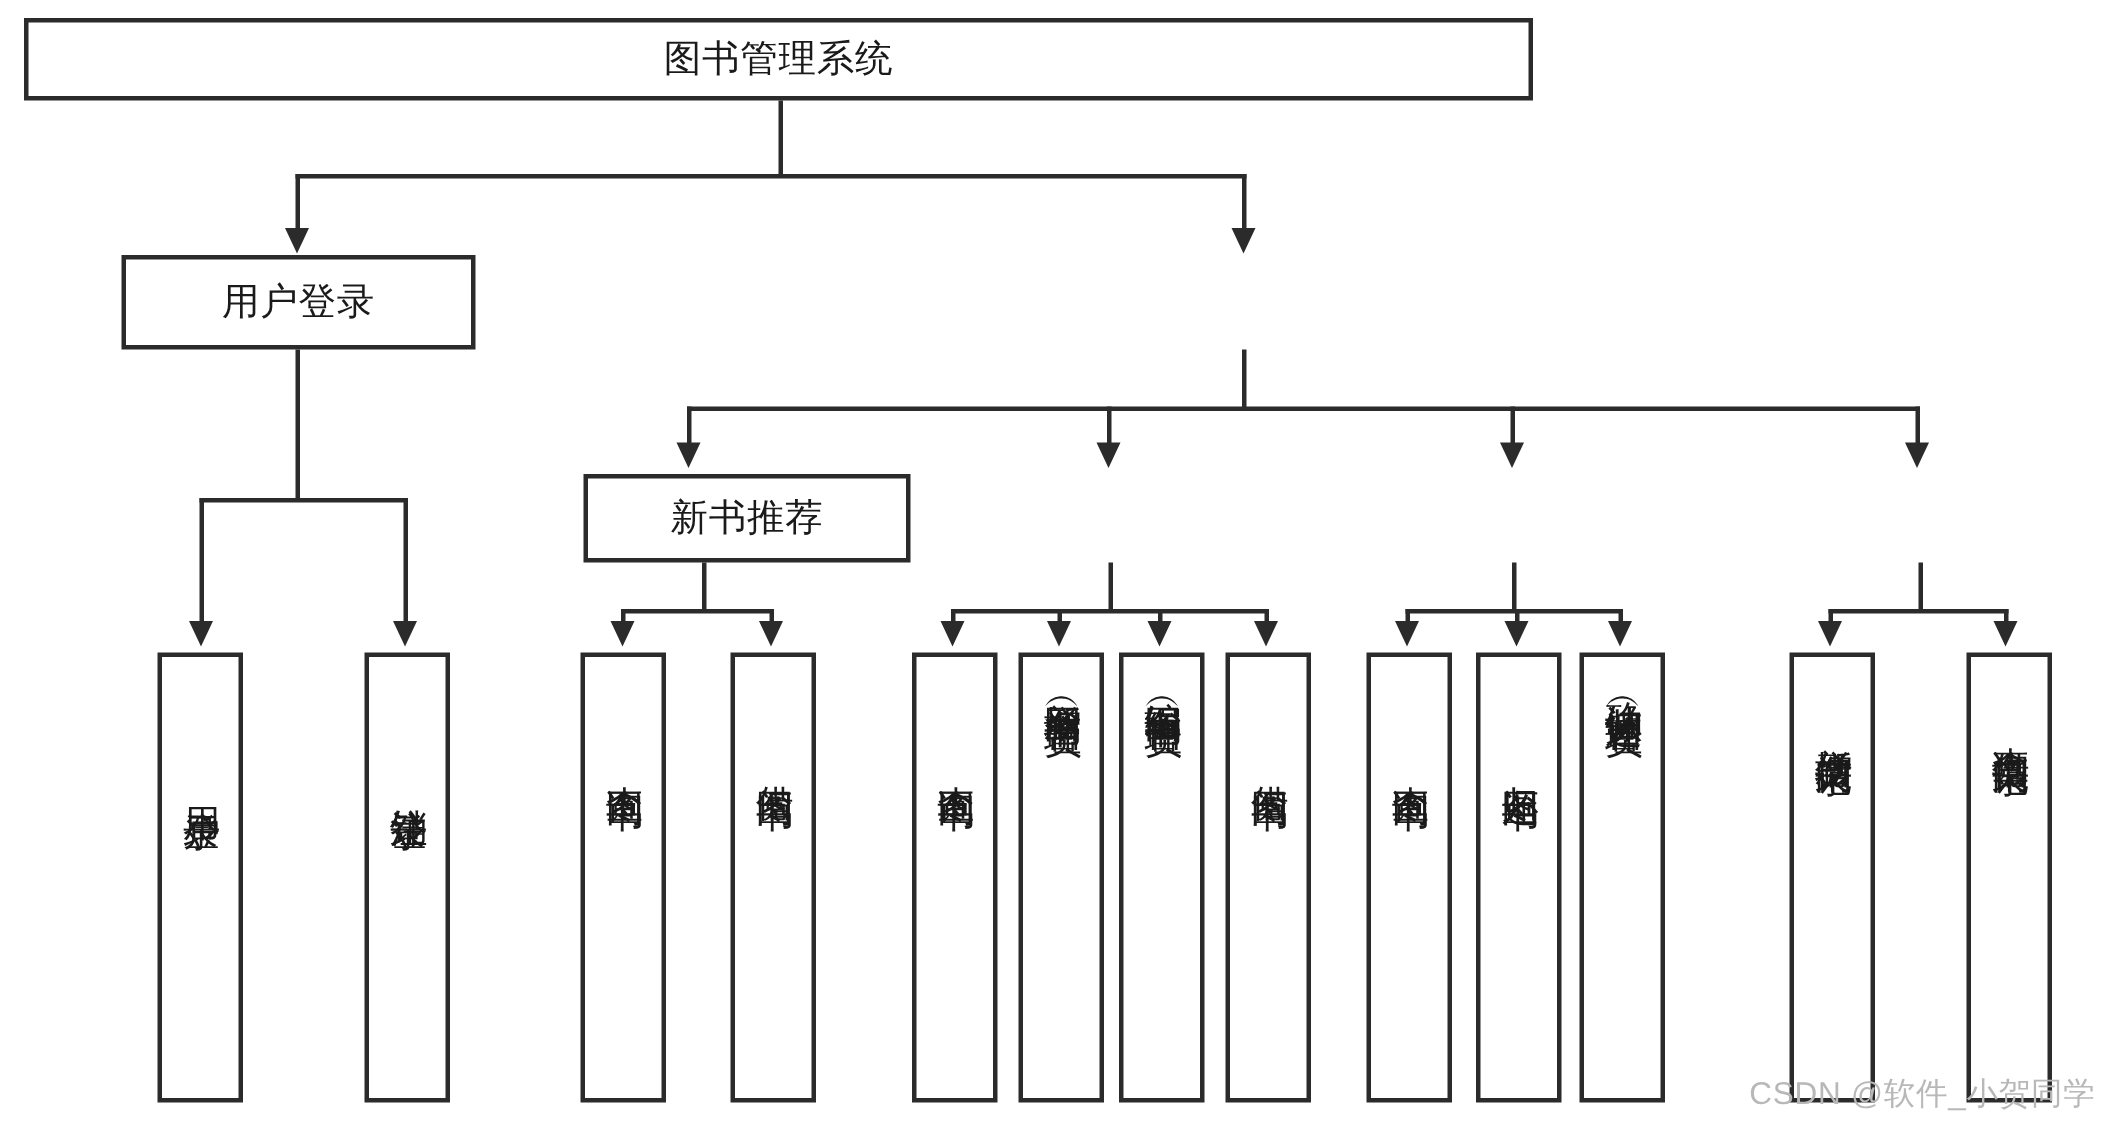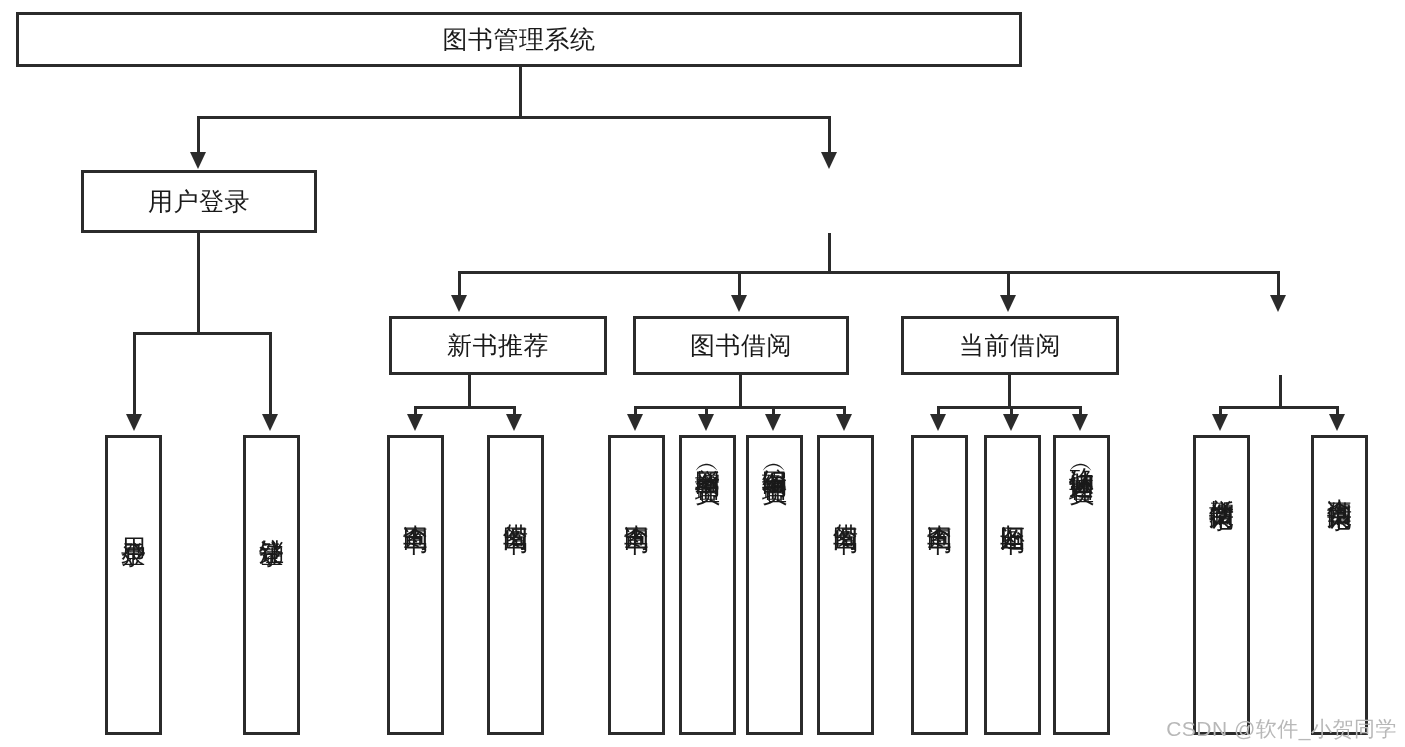--- a/index.html
+++ b/index.html
@@ -114,26 +114,20 @@
   <div class="line-v" style="left:738px; top:271px; height:26px;"></div>
   <div class="arrow" style="left:731px; top:295px;"></div>
   <div class="line-v" style="left:1007px; top:271px; height:26px;"></div>
   <div class="arrow" style="left:1000px; top:295px;"></div>
   <div class="line-v" style="left:1277px; top:271px; height:26px;"></div>
   <div class="arrow" style="left:1270px; top:295px;"></div>
 
   <div class="node" style="left:361px; top:316px; width:218px; height:59px;margin-left:28px;">
     <span class="label-h">新书推荐</span>
   </div>
-  <div class="node" style="left:633px; top:316px; width:216px; height:59px;">
-    <span class="label-h">图书借阅</span>
-  </div>
-  <div class="node" style="left:901px; top:316px; width:218px; height:59px;">
-    <span class="label-h">当前借阅</span>
-  </div>
 
   <div class="line-v" style="left:468px; top:375px; height:33px;"></div>
   <div class="line-h" style="left:414px; top:406px; width:102px;"></div>
   <div class="line-v" style="left:414px; top:406px; height:10px;"></div>
   <div class="arrow" style="left:407px; top:414px;"></div>
   <div class="line-v" style="left:513px; top:406px; height:10px;"></div>
   <div class="arrow" style="left:506px; top:414px;"></div>
 
   <div class="line-v" style="left:739px; top:375px; height:33px;"></div>
   <div class="line-h" style="left:634px; top:406px; width:212px;"></div>

